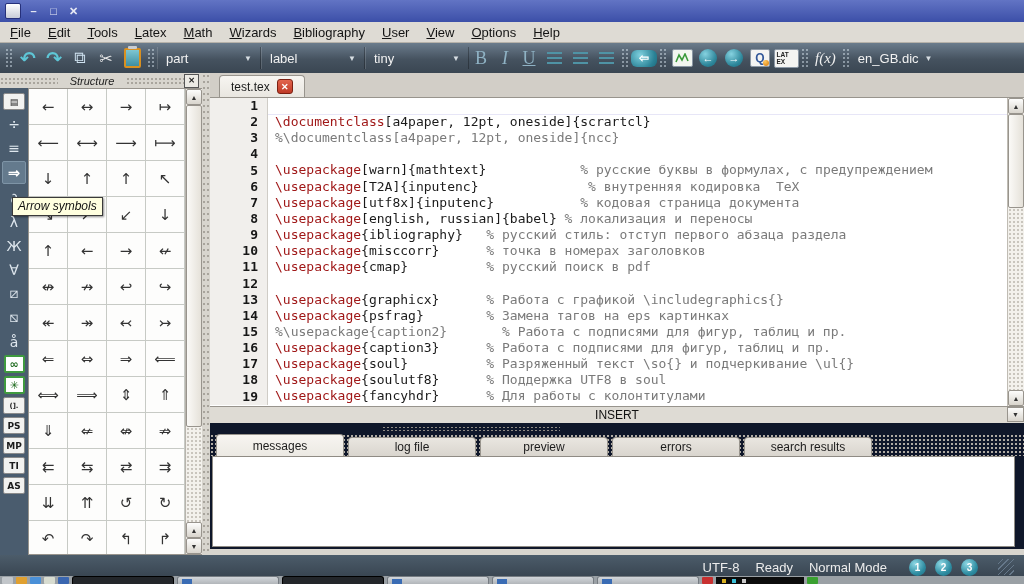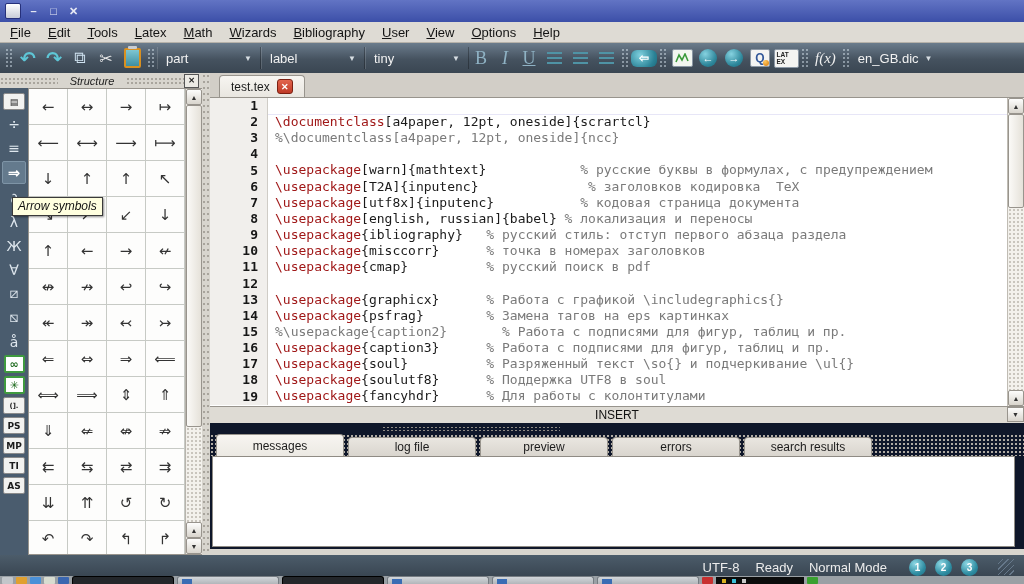--- a/index.html
+++ b/index.html
@@ -390,21 +390,21 @@
       <span>test.tex</span>
       <span class="tab-close">✕</span>
     </div>
   </div>
   <div class="editor-body">
     <div class="codewrap" id="codewrap">
         <div class="line hl"><span class="ln">1</span><span class="code"><span class="c">\documentclass</span><span class="p">[a4paper, 12pt, oneside]</span><span class="p">{scrartcl}</span></span></div>
         <div class="line"><span class="ln">2</span><span class="code"><span class="m">%\documentclass[a4paper, 12pt, oneside]{ncc}</span></span></div>
         <div class="line"><span class="ln">3</span><span class="code"></span></div>
         <div class="line"><span class="ln">4</span><span class="code"><span class="c">\usepackage</span><span class="p">[warn]</span><span class="p">{mathtext}</span><span class="p">            </span><span class="m">% русские буквы в формулах, с предупреждением</span></span></div>
-        <div class="line"><span class="ln">5</span><span class="code"><span class="c">\usepackage</span><span class="p">[T2A]</span><span class="p">{inputenc}</span><span class="p">              </span><span class="m">% заголовков кодировка  TeX</span></span></div>
+        <div class="line"><span class="ln">5</span><span class="code"><span class="c">\usepackage</span><span class="p">[T2A]</span><span class="p">{inputenc}</span><span class="p">              </span><span class="m">% внутренняя кодировка  TeX</span></span></div>
         <div class="line"><span class="ln">6</span><span class="code"><span class="c">\usepackage</span><span class="p">[utf8x]</span><span class="p">{inputenc}</span><span class="p">           </span><span class="m">% кодовая страница документа</span></span></div>
         <div class="line"><span class="ln">7</span><span class="code"><span class="c">\usepackage</span><span class="p">[english, russian]</span><span class="p">{babel}</span><span class="p"> </span><span class="m">% локализация и переносы</span></span></div>
         <div class="line"><span class="ln">8</span><span class="code"><span class="c">\usepackage</span><span class="p">{ibliography}</span><span class="p">   </span><span class="m">% русский стиль: отступ первого абзаца раздела</span></span></div>
         <div class="line"><span class="ln">9</span><span class="code"><span class="c">\usepackage</span><span class="p">{misccorr}</span><span class="p">      </span><span class="m">% точка в номерах заголовков</span></span></div>
         <div class="line"><span class="ln">10</span><span class="code"><span class="c">\usepackage</span><span class="p">{cmap}</span><span class="p">          </span><span class="m">% русский поиск в pdf</span></span></div>
         <div class="line"><span class="ln">11</span><span class="code"></span></div>
         <div class="line"><span class="ln">12</span><span class="code"><span class="c">\usepackage</span><span class="p">{graphicx}</span><span class="p">      </span><span class="m">% Работа с графикой \includegraphics{}</span></span></div>
         <div class="line"><span class="ln">13</span><span class="code"><span class="c">\usepackage</span><span class="p">{psfrag}</span><span class="p">        </span><span class="m">% Замена тагов на eps картинках</span></span></div>
         <div class="line"><span class="ln">14</span><span class="code"><span class="m">%\usepackage{caption2}       % Работа с подписями для фигур, таблиц и пр.</span></span></div>
         <div class="line"><span class="ln">15</span><span class="code"><span class="c">\usepackage</span><span class="p">{caption3}</span><span class="p">      </span><span class="m">% Работа с подписями для фигур, таблиц и пр.</span></span></div>

